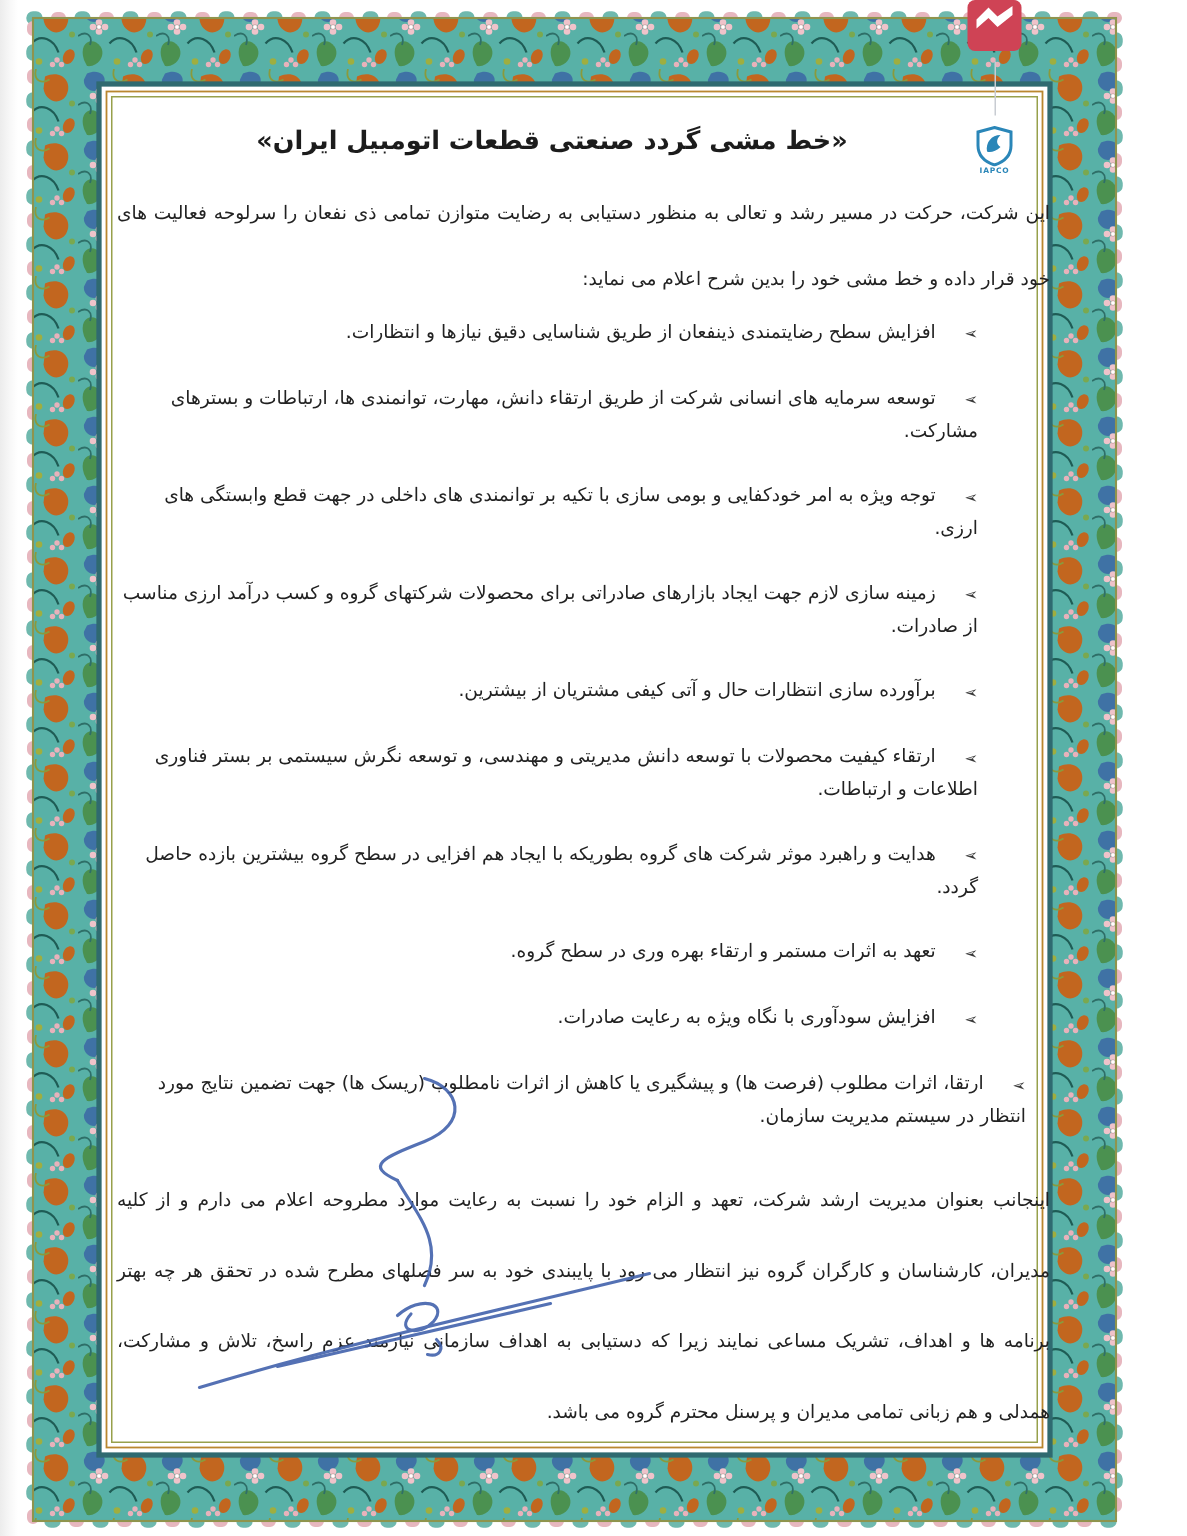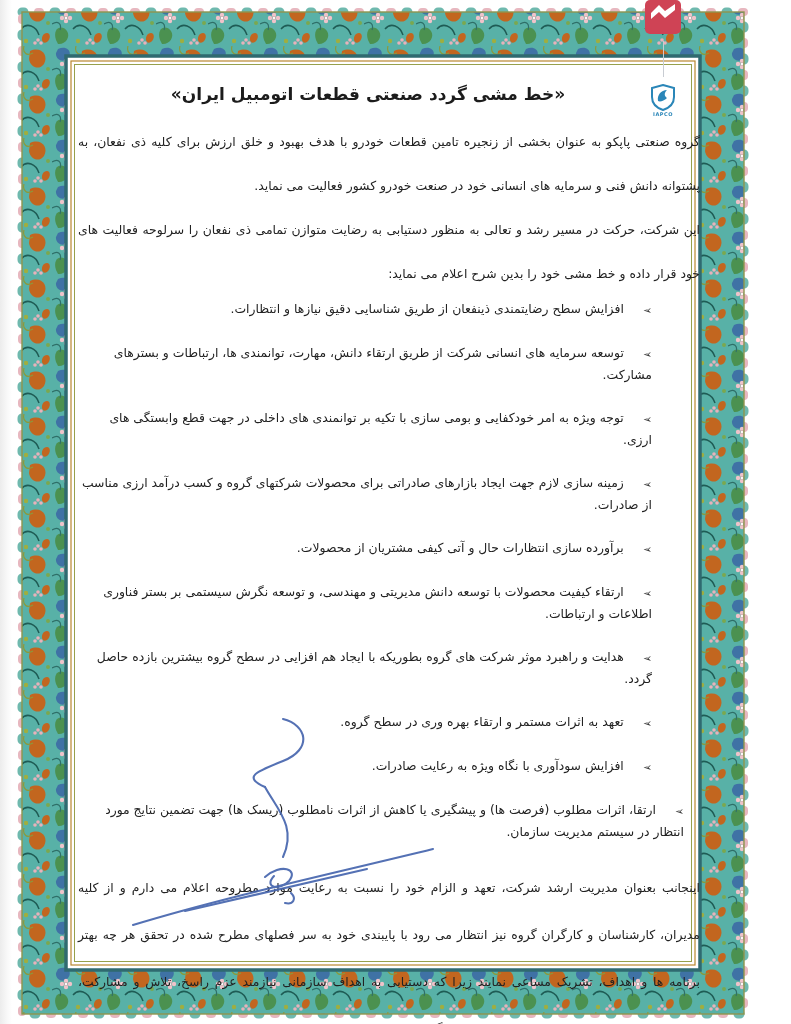--- a/index.html
+++ b/index.html
@@ -100,21 +100,20 @@
           <path d="M13 1 L24 4 V13 C24 20 19 24 13 26 C7 24 2 20 2 13 V4 Z" fill="#ffffff" stroke="#2a86b8" stroke-width="2"></path>
           <path d="M8 17 C 7 11 11 6 17 6 C 14 9 14 12 17 14 C 14 17 10 18 8 17 Z" fill="#2a86b8"></path>
         </svg>
         <span class="logo-shield-caption" style="color:#2a86b8;">IAPCO</span>
       </span>
     </div>
 
     <div class="doc-title">«خط مشی گردد صنعتی قطعات اتومبیل ایران»</div>
 
     <div class="body-text">
-      <p>گروه صنعتی پاپکو به عنوان بخشی از زنجیره تامین قطعات خودرو با هدف بهبود و خلق ارزش برای کلیه ذی نفعان، به پشتوانه دانش فنی و سرمایه های انسانی خود در صنعت خودرو کشور فعالیت می نماید.</p>
       <p>این شرکت، حرکت در مسیر رشد و تعالی به منظور دستیابی به رضایت متوازن تمامی ذی نفعان را سرلوحه فعالیت های خود قرار داده و خط مشی خود را بدین شرح اعلام می نماید:</p>
 
       <ul class="policy-list">
         <li>
           <span class="bullet-marker">➢</span>
           <span>افزایش سطح رضایتمندی ذینفعان از طریق شناسایی دقیق نیازها و انتظارات.</span>
         </li>
         <li>
           <span class="bullet-marker">➢</span>
           <span>توسعه سرمایه های انسانی شرکت از طریق ارتقاء دانش، مهارت، توانمندی ها، ارتباطات و بسترهای مشارکت.</span>
@@ -122,21 +121,21 @@
         <li>
           <span class="bullet-marker">➢</span>
           <span>توجه ویژه به امر خودکفایی و بومی سازی با تکیه بر توانمندی های داخلی در جهت قطع وابستگی های ارزی.</span>
         </li>
         <li>
           <span class="bullet-marker">➢</span>
           <span>زمینه سازی لازم جهت ایجاد بازارهای صادراتی برای محصولات شرکتهای گروه و کسب درآمد ارزی مناسب از صادرات.</span>
         </li>
         <li>
           <span class="bullet-marker">➢</span>
-          <span>برآورده سازی انتظارات حال و آتی کیفی مشتریان از محصولات.</span>
+          <span>برآورده سازی انتظارات حال و آتی کیفی مشتریان از بیشترین.</span>
         </li>
         <li>
           <span class="bullet-marker">➢</span>
           <span>ارتقاء کیفیت محصولات با توسعه دانش مدیریتی و مهندسی، و توسعه نگرش سیستمی بر بستر فناوری اطلاعات و ارتباطات.</span>
         </li>
         <li>
           <span class="bullet-marker">➢</span>
           <span>هدایت و راهبرد موثر شرکت های گروه بطوریکه با ایجاد هم افزایی در سطح گروه بیشترین بازده حاصل گردد.</span>
         </li>
         <li>

